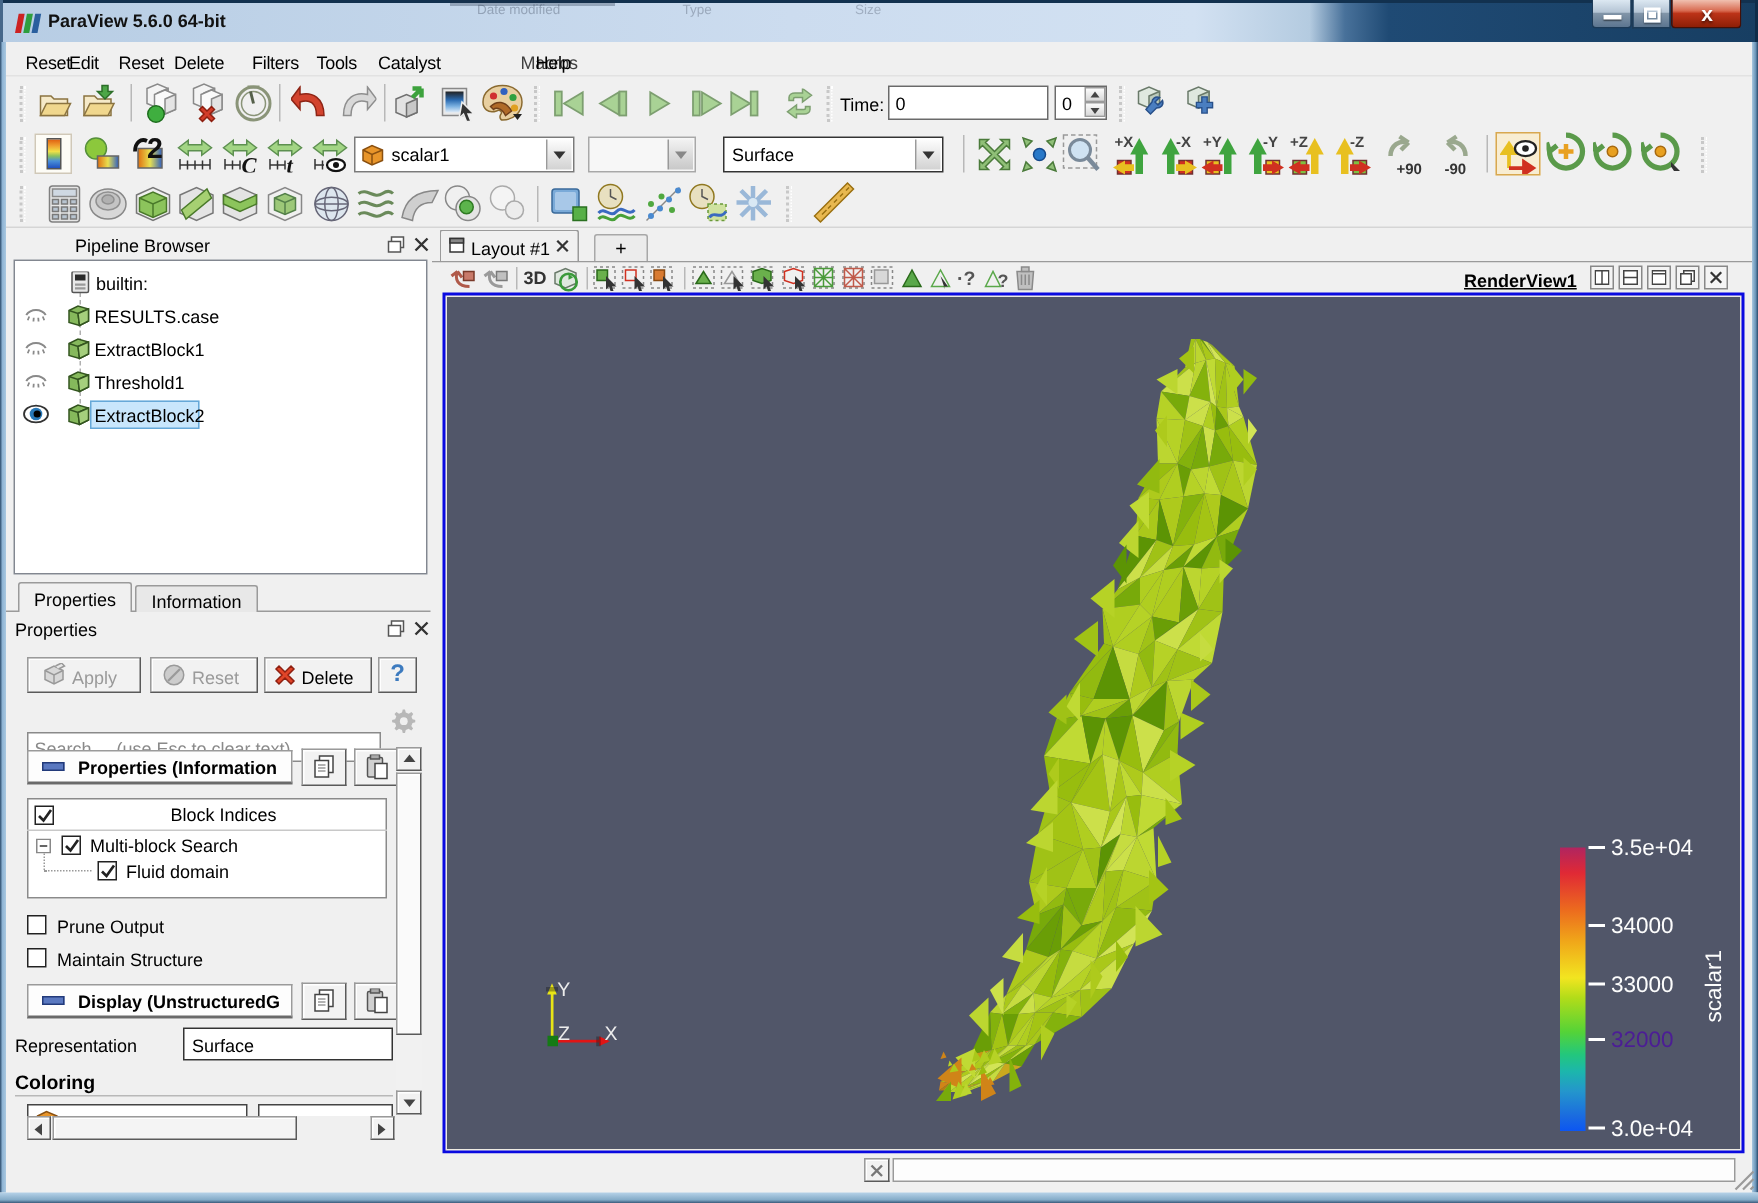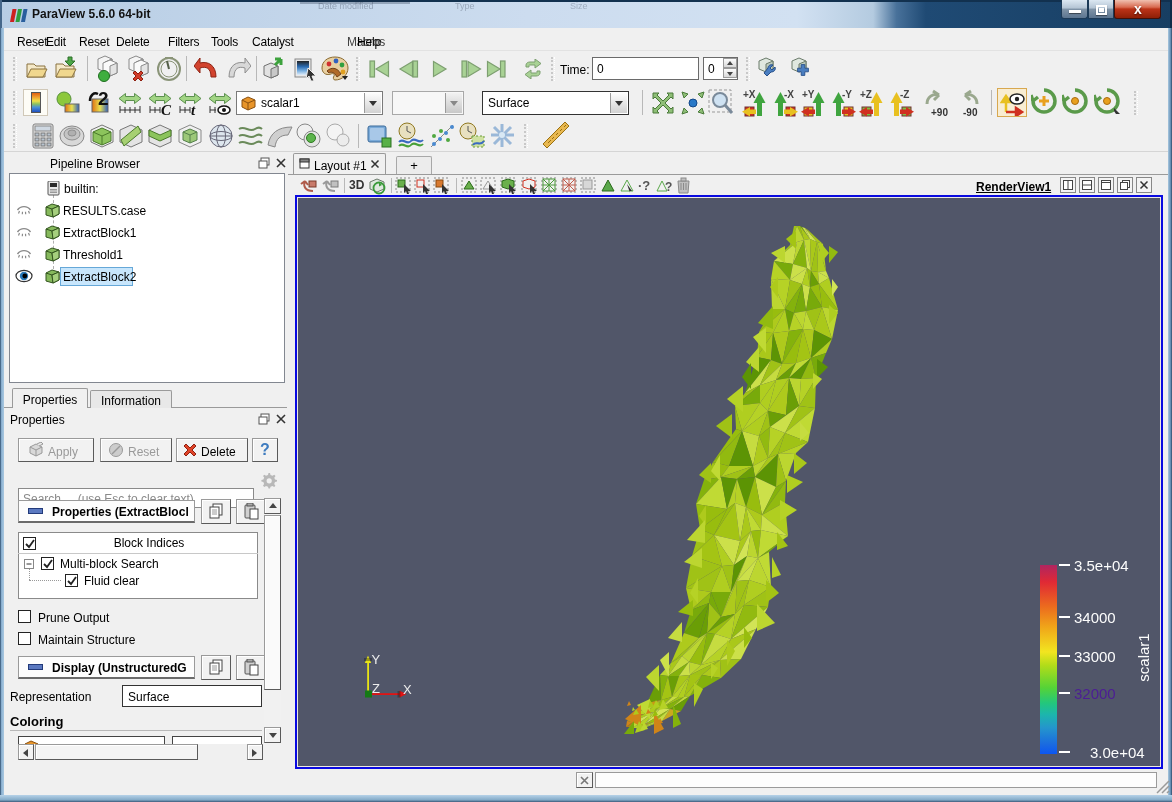--- a/index.html
+++ b/index.html
@@ -539,21 +539,21 @@
 <div class="abs" style="left:18px;top:470px;width:236px;height:20px;background:#fff;border:1px solid #8a8a8a;font-size:12px;color:#8a8a8a;padding:3px 0 0 4px;white-space:nowrap;overflow:hidden;margin-top:18px;">Search ... (use Esc to clear text)</div>
 <div class="abs" style="left:257px;top:469px;width:22px;height:22px;display:flex;align-items:center;justify-content:center;">
 <svg width="17" height="17" viewBox="0 0 17 17">
         <path d="M8.5 1 L10 1 L10.5 3 L12.5 3.8 L14.3 2.7 L15.5 4 L14.3 5.8 L15 7.5 L17 8 L17 9.5 L15 10 L14.2 12 L15.4 13.7 L14.2 15 L12.4 13.9 L10.5 14.7 L10 16.6 L8.5 16.6 L8 14.7 L6 13.9 L4.3 15 L3 13.7 L4.1 12 L3.4 10 L1.4 9.5 L1.4 8 L3.4 7.5 L4.2 5.6 L3 4 L4.3 2.7 L6 3.8 L8 3 Z" fill="#b8b8b8"></path>
         <circle cx="9.2" cy="8.8" r="2.6" fill="#f0f0f0"></circle>
       </svg>
 </div>
 
 <div class="abs" style="left:18px;top:500px;width:177px;height:23px;background:#fdfdfd;border:1px solid #9a9a9a;border-bottom:2px solid #6a6a6a;"></div>
 <div class="abs" style="left:28px;top:508px;width:15px;height:6px;background:#5a78c0;border:1px solid #223a7a;"></div>
-<div class="abs" style="left:52px;top:505px;font-size:12px;font-weight:bold;white-space:nowrap;">Properties (ExtractBlocl</div>
+<div class="abs" style="left:52px;top:505px;font-size:12px;font-weight:bold;white-space:nowrap;">Properties (Information</div>
 <div class="abs btn97" style="left:201px;top:499px;width:30px;height:25px;"></div>
 <svg class="abs" style="left:208px;top:503px;" width="16" height="17" viewBox="0 0 16 17">
       <rect x="5" y="1" width="9" height="11" fill="#fff" stroke="#444"></rect>
       <rect x="2" y="4" width="9" height="11" fill="#fff" stroke="#444"></rect>
       <path d="M4 7 L9 7 M4 9 L9 9 M4 11 L9 11" stroke="#999"></path>
     </svg>
 <div class="abs btn97" style="left:236px;top:499px;width:30px;height:25px;"></div>
 <svg class="abs" style="left:243px;top:503px;" width="16" height="17" viewBox="0 0 16 17">
       <rect x="2" y="2" width="10" height="13" rx="1" fill="#d0d0d0" stroke="#555"></rect>
       <rect x="4" y="0" width="6" height="3" fill="#aaa" stroke="#555"></rect>
@@ -576,21 +576,21 @@
 <svg class="abs" style="left:43px;top:559px;" width="10" height="10" viewBox="0 0 10 10">
       <path d="M1 5 L4 8 L9 1" fill="none" stroke="#222" stroke-width="1.8"></path>
     </svg>
 <div class="abs" style="left:60px;top:557px;font-size:12px;">Multi-block Search</div>
 <div class="abs" style="left:29px;top:569px;width:1px;height:11px;border-left:1px dotted #999;"></div>
 <div class="abs" style="left:29px;top:580px;width:32px;height:1px;border-top:1px dotted #999;"></div>
 <div class="ck" style="left:65px;top:574px;"></div>
 <svg class="abs" style="left:67px;top:576px;" width="10" height="10" viewBox="0 0 10 10">
       <path d="M1 5 L4 8 L9 1" fill="none" stroke="#222" stroke-width="1.8"></path>
     </svg>
-<div class="abs" style="left:84px;top:574px;font-size:12px;">Fluid clear</div>
+<div class="abs" style="left:84px;top:574px;font-size:12px;">Fluid domain</div>
 
 <div class="ck" style="left:18px;top:610px;"></div>
 <div class="abs" style="left:38px;top:611px;font-size:12px;">Prune Output</div>
 <div class="ck" style="left:18px;top:632px;"></div>
 <div class="abs" style="left:38px;top:633px;font-size:12px;">Maintain Structure</div>
 
 <div class="abs" style="left:18px;top:656px;width:177px;height:23px;background:#fdfdfd;border:1px solid #9a9a9a;border-bottom:2px solid #6a6a6a;"></div>
 <div class="abs" style="left:28px;top:664px;width:15px;height:6px;background:#5a78c0;border:1px solid #223a7a;"></div>
 <div class="abs" style="left:52px;top:661px;font-size:12px;font-weight:bold;white-space:nowrap;">Display (UnstructuredG</div>
 <div class="abs btn97" style="left:201px;top:655px;width:30px;height:25px;"></div>
@@ -1062,21 +1062,21 @@
 <div class="abs" style="left:1040px;top:565px;width:17px;height:189px;background:linear-gradient(#b02560 0%,#e02935 9%,#ec6b1e 22%,#f0a619 33%,#f2e520 46%,#b2dc19 53%,#55d337 65%,#23c77c 73%,#1cb6ac 79%,#2496cc 86%,#1a6ae0 95%,#0c56f2 100%);"></div>
 <div class="abs" style="left:1059px;top:564px;width:11px;height:2px;background:#fff;"></div>
 <div class="abs" style="left:1059px;top:616px;width:11px;height:2px;background:#fff;"></div>
 <div class="abs" style="left:1059px;top:655px;width:11px;height:2px;background:#fff;"></div>
 <div class="abs" style="left:1059px;top:692px;width:11px;height:2px;background:#fff;"></div>
 <div class="abs" style="left:1059px;top:751px;width:11px;height:2px;background:#fff;"></div>
 <div class="abs" style="left:1074px;top:557px;font-size:15px;color:#fcfcfc;">3.5e+04</div>
 <div class="abs" style="left:1074px;top:609px;font-size:15px;color:#fcfcfc;">34000</div>
 <div class="abs" style="left:1074px;top:648px;font-size:15px;color:#fcfcfc;">33000</div>
 <div class="abs" style="left:1074px;top:685px;font-size:15px;color:#4c1d95;">32000</div>
-<div class="abs" style="left:1074px;top:744px;font-size:15px;color:#fcfcfc;margin-left:16px;">3.0e+04</div>
+<div class="abs" style="left:1074px;top:744px;font-size:15px;color:#fcfcfc;">3.0e+04</div>
 <div class="abs" style="left:1103px;top:649px;width:80px;height:17px;text-align:center;font-size:15px;color:#fcfcfc;transform:rotate(-90deg);">scalar1</div>
 
 
 <div class="abs" style="left:2px;top:769px;width:1168px;height:26px;background:#f0f0f0;"></div>
 <div class="abs btn97" style="left:576px;top:772px;width:17px;height:16px;"></div>
 <svg class="abs" style="left:580px;top:776px;" width="9" height="9" viewBox="0 0 9 9">
       <path d="M1 1 L8 8 M8 1 L1 8" stroke="#777" stroke-width="1.6"></path>
     </svg>
 <div class="abs" style="left:595px;top:772px;width:562px;height:16px;background:#fdfdfd;border:1px solid #9a9a9a;"></div>
 

